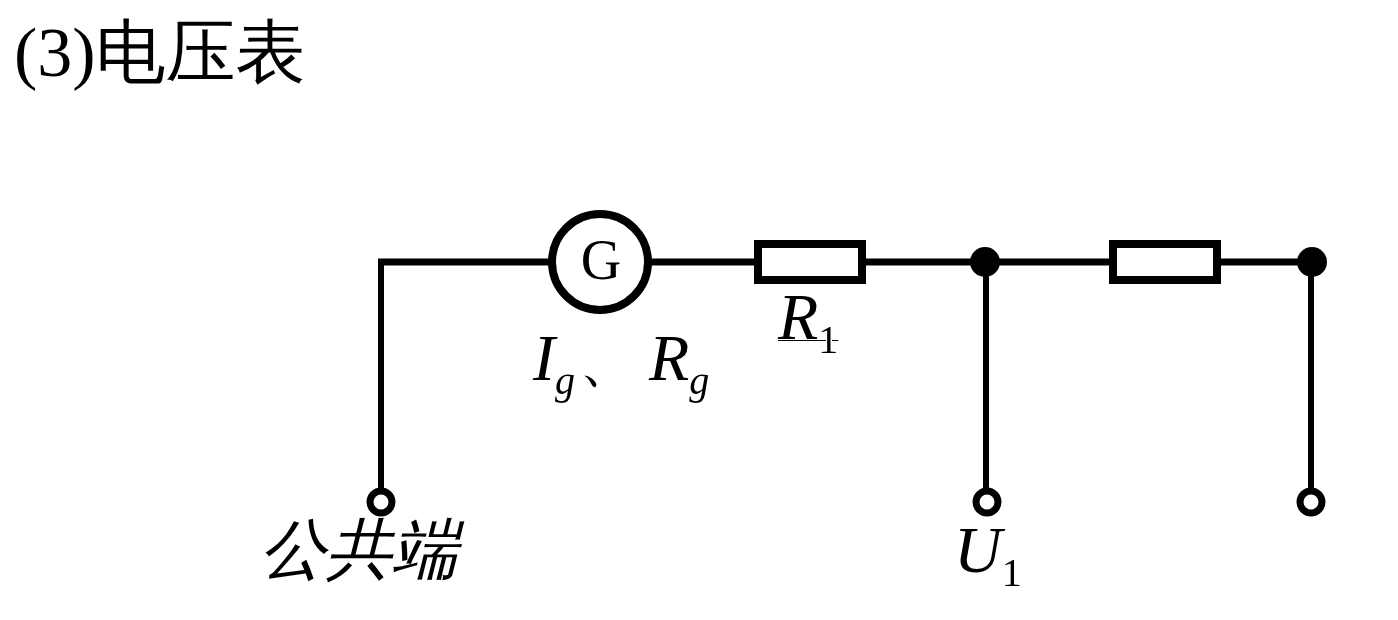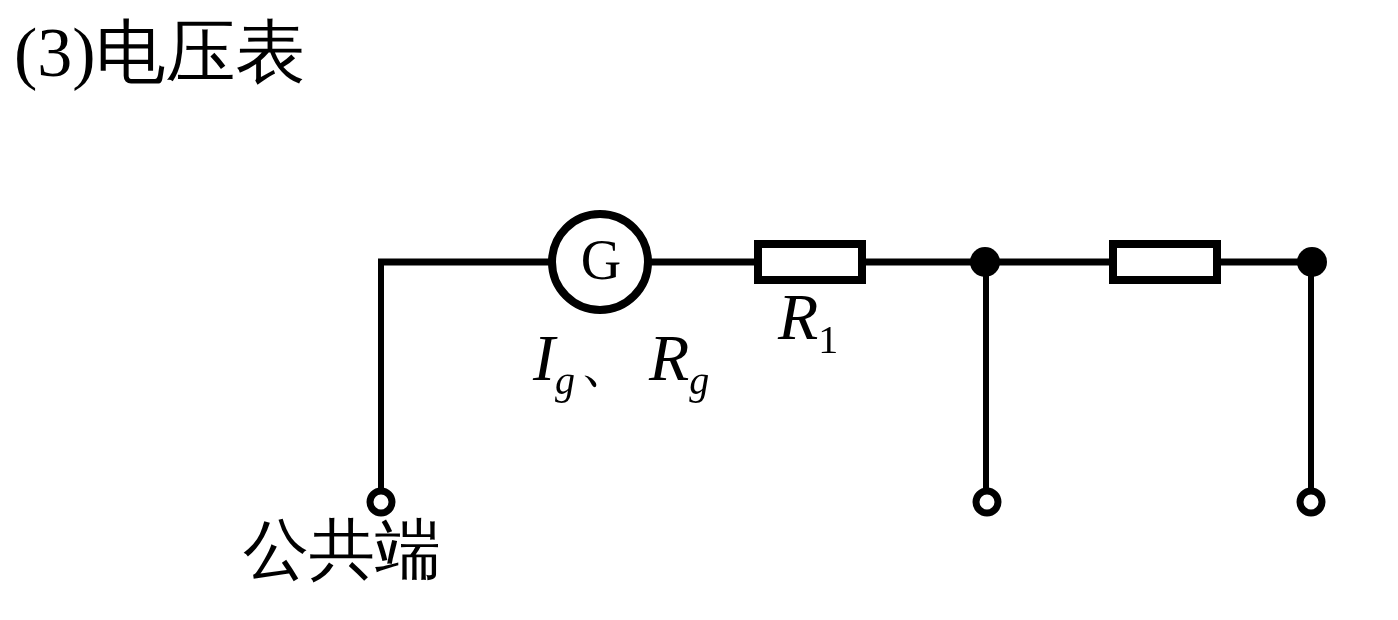--- a/index.html
+++ b/index.html
@@ -91,22 +91,25 @@
   </svg>
 
   <div class="lbl title" style="left:14px; top:18px;">(3)电压表</div>
 
   <div class="lbl g-face" style="left:601px; top:262px;">G</div>
 
   <div class="lbl" style="left:533px; top:325px;text-align:center;">
     <span class="sym">I</span><sub class="subscript sub-italic">g</sub><span class="sep">、</span><span class="sym">R</span><sub class="subscript sub-italic">g</sub>
   </div>
 
-  <div class="lbl" style="left:778px; top:284px;">
+  <div class="lbl" style="left:778px; top:284px;text-decoration:underline;">
     <span class="sym">R</span><sub class="subscript sub-upright">1</sub>
   </div>
 
 
-  <div class="lbl cjk" style="left:243px; top:517px;">公共端</div>
+  <div class="lbl cjk" style="left:260px; top:517px;font-style:italic;">公共端</div>
 
+  <div class="lbl" style="left:954px; top:517px;">
+    <span class="sym">U</span><sub class="subscript sub-upright">1</sub>
+  </div>
 
 
 </div>
 
 </body></html>

